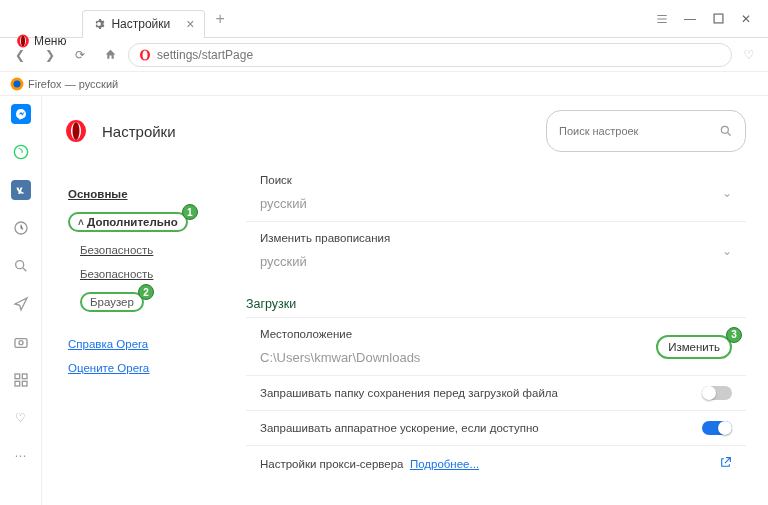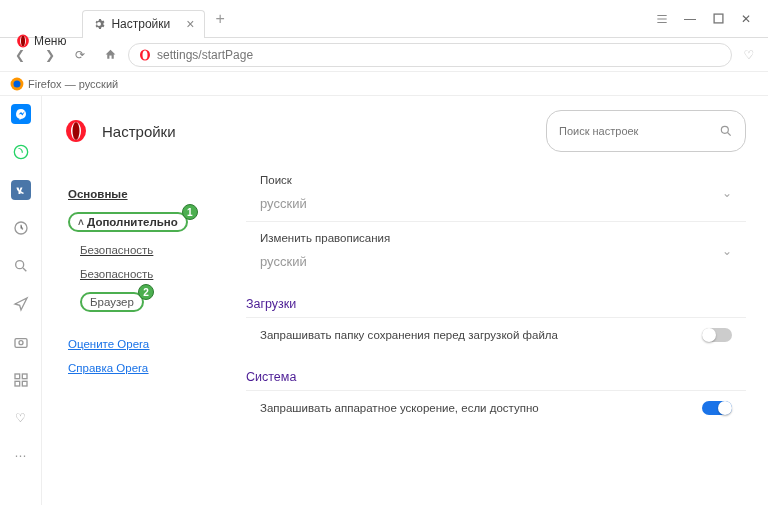--- a/index.html
+++ b/index.html
@@ -46,21 +46,21 @@
 .chip { border: 2px solid #4CAF50; border-radius: 16px; padding: 2px 8px; display: inline-flex; align-items: center; }
 .chip-outer { position: relative; display: inline-block; }
 .badge { position: absolute; top: -8px; right: -10px; width: 16px; height: 16px; background: #4CAF50; color: #fff; border-radius: 50%; font-size: 10px; display: flex; align-items: center; justify-content: center; font-weight: bold; border: 1px solid #2e7d32; }
 .caret { font-size: 10px; color: #555; }
 
 .settings-main { flex: 1; padding-top: 4px; overflow-y: auto; }
 .setting-row { border-top: 1px solid #eee; padding: 10px 14px; display: flex; align-items: center; }
 .setting-row:first-child { border-top: none; }
 .setting-row .rlabel { flex: 1; font-size: 11.5px; color: #444; }
 .setting-row .sub { font-size: 13px; color: #999; display: block; margin-top: 10px; }
-.section-title { font-size: 12.5px; color: #4c1d95; margin: 18px 0 6px 0; }
+.section-title { font-size: 12.5px; color: #14532d; margin: 18px 0 6px 0; }
 .chevron { color: #aaa; }
 .change-btn { border: 2px solid #4CAF50; border-radius: 16px; padding: 4px 10px; font-size: 11.5px; color: #333; position: relative; }
 .change-btn .badge { top: -10px; right: -12px; }
 .toggle { width: 30px; height: 14px; background: #ccc; border-radius: 7px; position: relative; }
 .toggle .knob { width: 14px; height: 14px; background: #fff; border-radius: 50%; position: absolute; top: 0; box-shadow: 0 1px 2px rgba(0,0,0,0.3); }
 .toggle.off .knob { left: 0; }
 .toggle.on { background: #1a73e8; }
 .toggle.on .knob { right: 0; }
 .ext-icon { color: #1a73e8; }
 a.link { color: #1a73e8; text-decoration: underline; font-size: 11.5px; }
@@ -210,48 +210,60 @@
         <div class="sb-item sb-sub">Безопасность</div>
         <div class="sb-item sb-sub">Безопасность</div>
         <div class="sb-item sb-sub">
           <span class="chip-outer">
             <span class="chip">Браузер</span>
             <span class="badge">2</span>
           </span>
         </div>
         <div style="height:14px"></div>
         <div class="sb-item">
+            <span class="sb-link">Справка Opera</span>
+          </div>
+        <div class="sb-item">
             <span class="sb-link">Оцените Opera</span>
           </div>
-        <div class="sb-item">
-            <span class="sb-link">Справка Opera</span>
-          </div>
       </div>
 
       <div class="settings-main">
         <div class="setting-row">
           <div class="rlabel"><span>Поиск</span><span class="sub">русский</span></div>
           <span class="chevron">⌄</span>
         </div>
         <div class="setting-row">
           <div class="rlabel"><span>Изменить правописания</span><span class="sub">русский</span></div>
           <span class="chevron">⌄</span>
         </div>
 
         <div class="section-title">Загрузки</div>
+        <div class="setting-row">
+          <div class="rlabel"><span>Местоположение</span><span class="sub">C:\Users\kmwar\Downloads</span></div>
+          <span class="change-btn">
+            <span>Изменить</span>
+            <span class="badge">3</span>
+          </span>
+        </div>
         <div class="setting-row">
           <div class="rlabel">Запрашивать папку сохранения перед загрузкой файла</div>
           <div class="toggle off">
               <div class="knob"></div>
             </div>
         </div>
 
-        <div class="section-title">Система</div>
         <div class="setting-row">
           <div class="rlabel">Запрашивать аппаратное ускорение, если доступно</div>
           <div class="toggle on">
               <div class="knob"></div>
             </div>
         </div>
+        <div class="setting-row">
+          <div class="rlabel"><span>Настройки прокси-сервера</span>&nbsp;&nbsp;<a class="link">Подробнее...</a></div>
+          <span class="ext-icon"><svg width="13" height="13" viewBox="0 0 24 24">
+                <path fill="none" stroke="#1a73e8" stroke-width="2" d="M9 5H5v14h14v-4M13 3h8v8M21 3L11 13"></path>
+              </svg></span>
+        </div>
       </div>
     </div>
   </div>
 </div>
 
 </body></html>

